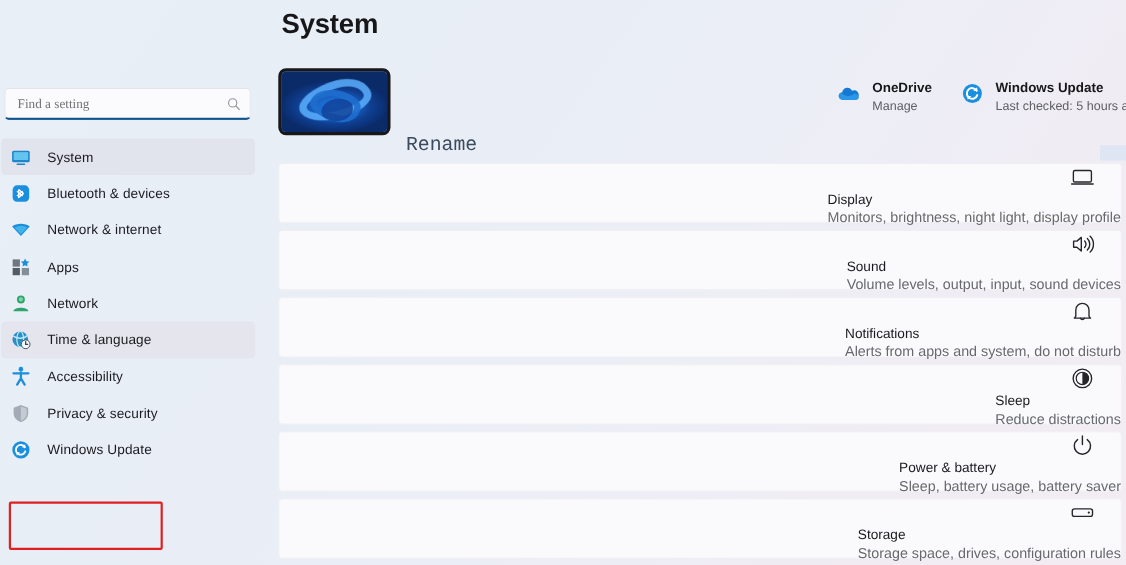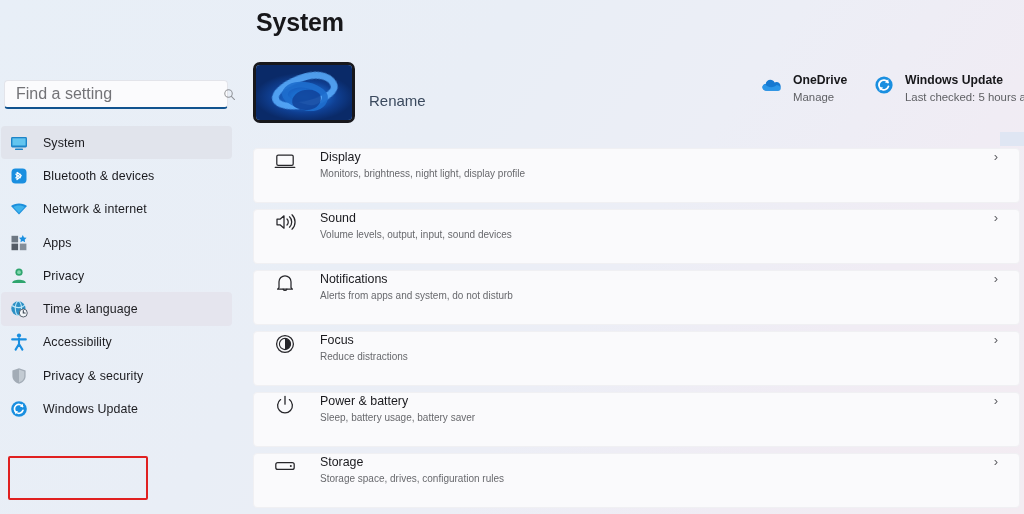--- a/index.html
+++ b/index.html
@@ -40,22 +40,22 @@
     border-radius: 4px;
     display: flex;
     align-items: center;
     padding: 0 8px 0 11px;
   }
   .search-input {
     flex: 1;
     border: none;
     outline: none;
     background: transparent;
-    font-family: Liberation Sans, sans-serif;
-    font-size: 16px;
+    font-family: Liberation Serif, serif;
+    font-size: 12px;
     color: #5d5d60;
   }
   .search-input::placeholder { color: #737377; }
   .search-icon { width: 13px; height: 13px; flex: 0 0 auto; opacity: .62; }
 
   .nav { position: absolute; left: 0; top: 126px; width: 233px; }
 
   .nav-item {
     position: relative;
     display: flex;
@@ -146,24 +146,25 @@
     position: absolute;
     left: 38%; top: 46%;
     width: 30%; height: 36%;
     background: rgba(16,64,150,.8);
     border-radius: 50% 50% 44% 56% / 54% 46% 54% 46%;
     transform: rotate(-8deg);
   }
 
   #rename-link {
     position: absolute;
-    left: 136px; top: 92px;
-    font-size: 15px;
+    left: 136px; top: 122px;
+    font-size: 18px;
     color: #3b4a5e;
     cursor: pointer;
+    font-family: Liberation Mono, monospace;
   }
 
   
   .quick {
     position: absolute;
     top: 72px;
     display: flex;
     align-items: flex-start;
     gap: 10px;
   }
@@ -192,41 +193,42 @@
     width: 767px;
   }
   .srow {
     position: relative;
     height: 55px;
     margin-bottom: 6px;
     background: #fafafc;
     border: 1px solid #f0f0f3;
     border-radius: 4px;
     display: flex;
-    align-items: flex-start;
+    align-items: flex-end;
     padding-left: 19px;
     cursor: pointer;
+    flex-direction: column;
   }
   .srow-ico {
     width: 24px; height: 24px;
     flex: 0 0 24px;
     margin-right: 23px;
     display: flex;
     align-items: center;
     justify-content: center;
     color: #26262a;
   }
   .srow-text { flex: 1; min-width: 0; }
   .srow-title {
     font-size: 12.4px;
     color: #1a1a1e;
     line-height: 16px;
   }
   .srow-sub {
-    font-size: 10px;
+    font-size: 13px;
     color: #68696d;
     line-height: 15px;
     margin-top: 1px;
   }
   .srow-chev {
     width: 26px;
     flex: 0 0 26px;
     margin-right: 10px;
     color: #5e5f63;
     font-size: 13px;
@@ -305,21 +307,21 @@
       </div>
 
       <div class="nav-item">
         <span class="nav-ico">
           <svg viewBox="0 0 20 20">
               <circle cx="10" cy="6.2" r="3.6" fill="#2fa56e"></circle>
               <path d="M3.2 17 C3.2 12.6 16.8 12.6 16.8 17 Z" fill="#2fa56e"></path>
               <circle cx="10" cy="6.2" r="1.9" fill="#7fd6ad"></circle>
             </svg>
         </span>
-        <span class="nav-label">Privacy</span>
+        <span class="nav-label">Network</span>
       </div>
 
       <div class="nav-item hovered">
         <span class="nav-ico">
           <svg viewBox="0 0 20 20">
               <circle cx="9.4" cy="9.4" r="7.1" fill="#2b8fc4"></circle>
               <path d="M3.1 6.6 C6.6 9 12.5 9.6 15.8 6.1" stroke="#bfe6f7" stroke-width="1.3" fill="none"></path>
               <ellipse cx="9.4" cy="9.4" rx="3.1" ry="7.1" stroke="#bfe6f7" stroke-width="1.1" fill="none"></ellipse>
               <circle cx="14.3" cy="14" r="4" fill="#f3f6fa" stroke="#4a5560" stroke-width=".9"></circle>
               <path d="M14.3 11.6 v2.4 h1.9" stroke="#394450" stroke-width="1.1" fill="none" stroke-linecap="round"></path>
@@ -454,21 +456,21 @@
 
       <div class="srow">
         <span class="srow-ico">
           <svg viewBox="0 0 24 24">
             <circle cx="12" cy="12" r="8.4" fill="none" stroke="currentColor" stroke-width="1.25"></circle>
             <path d="M12 6.4 a5.6 5.6 0 0 1 0 11.2 Z" fill="currentColor"></path>
             <circle cx="12" cy="12" r="5.6" fill="none" stroke="currentColor" stroke-width="1.1"></circle>
           </svg>
         </span>
         <div class="srow-text">
-          <div class="srow-title">Focus</div>
+          <div class="srow-title">Sleep</div>
           <div class="srow-sub">Reduce distractions</div>
         </div>
         <span class="srow-chev">›</span>
       </div>
 
       <div class="srow">
         <span class="srow-ico">
           <svg viewBox="0 0 24 24" fill="none" stroke="currentColor" stroke-width="1.3">
             <path d="M7.6 6.6 A7.4 7.4 0 1 0 16.4 6.6" stroke-linecap="round"></path>
             <line x1="12" y1="3.4" x2="12" y2="11.2" stroke-linecap="round"></line>

